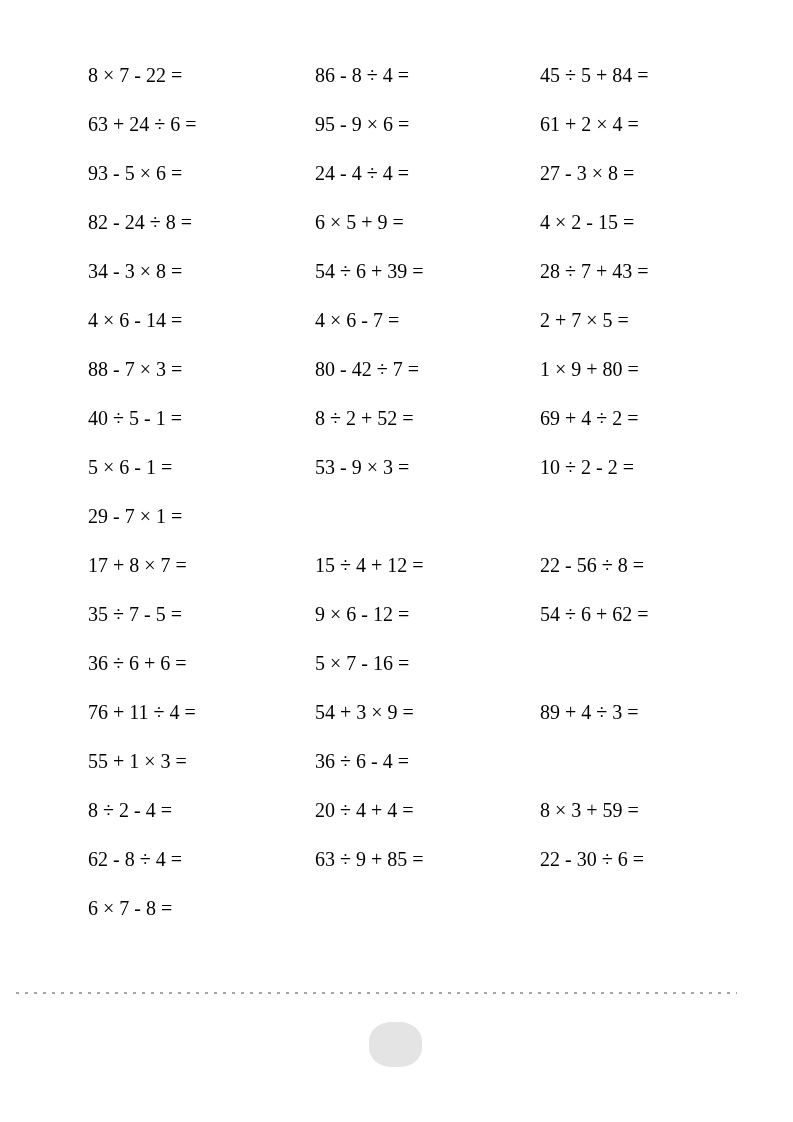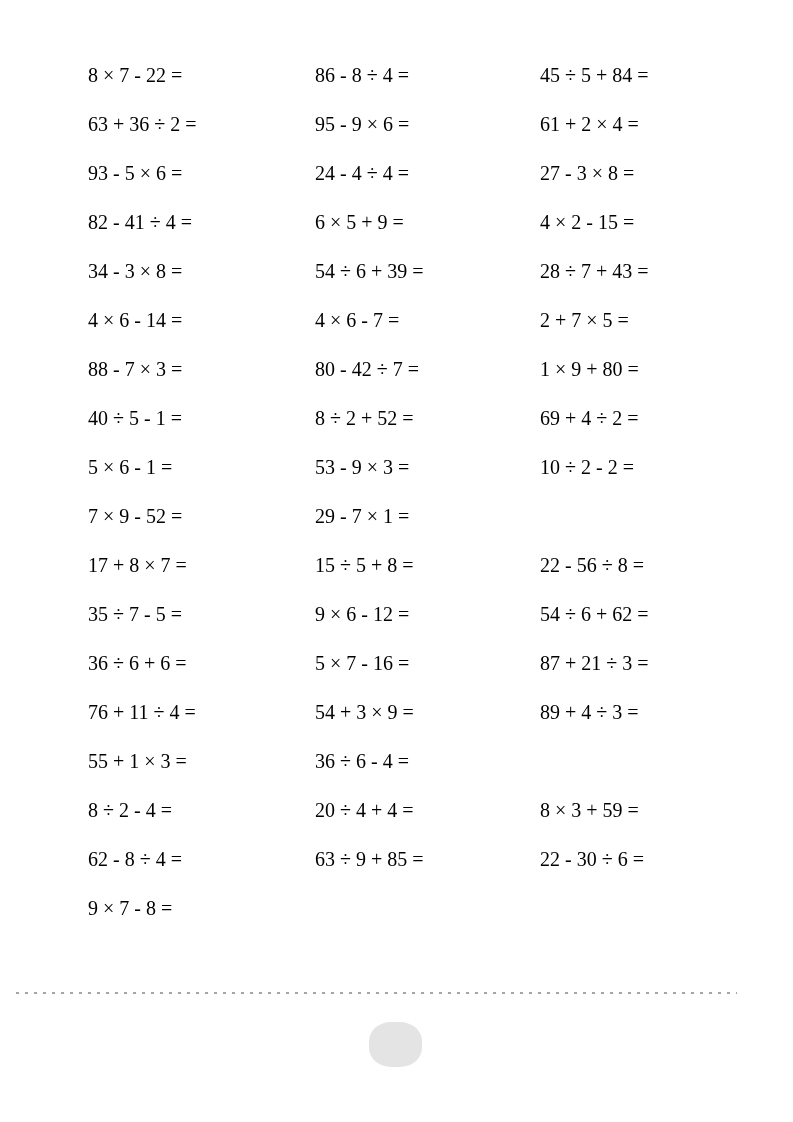--- a/index.html
+++ b/index.html
@@ -57,31 +57,31 @@
 </head>
 <body>
 
 <div class="worksheet-grid">
     <div class="row">
       <div class="cell">8 × 7 - 22 =</div>
       <div class="cell">86 - 8 ÷ 4 =</div>
       <div class="cell">45 ÷ 5 + 84 =</div>
     </div>
     <div class="row">
-      <div class="cell">63 + 36 ÷ 2 =</div>
+      <div class="cell">63 + 24 ÷ 6 =</div>
       <div class="cell">95 - 9 × 6 =</div>
       <div class="cell">61 + 2 × 4 =</div>
     </div>
     <div class="row">
       <div class="cell">93 - 5 × 6 =</div>
       <div class="cell">24 - 4 ÷ 4 =</div>
       <div class="cell">27 - 3 × 8 =</div>
     </div>
     <div class="row">
-      <div class="cell">82 - 41 ÷ 4 =</div>
+      <div class="cell">82 - 24 ÷ 8 =</div>
       <div class="cell">6 × 5 + 9 =</div>
       <div class="cell">4 × 2 - 15 =</div>
     </div>
     <div class="row">
       <div class="cell">34 - 3 × 8 =</div>
       <div class="cell">54 ÷ 6 + 39 =</div>
       <div class="cell">28 ÷ 7 + 43 =</div>
     </div>
     <div class="row">
       <div class="cell">4 × 6 - 14 =</div>
@@ -97,37 +97,35 @@
       <div class="cell">40 ÷ 5 - 1 =</div>
       <div class="cell">8 ÷ 2 + 52 =</div>
       <div class="cell">69 + 4 ÷ 2 =</div>
     </div>
     <div class="row">
       <div class="cell">5 × 6 - 1 =</div>
       <div class="cell">53 - 9 × 3 =</div>
       <div class="cell">10 ÷ 2 - 2 =</div>
     </div>
     <div class="row">
-      <div class="cell">7 × 9 - 52 =</div>
       <div class="cell">29 - 7 × 1 =</div>
     </div>
     <div class="row">
       <div class="cell">17 + 8 × 7 =</div>
-      <div class="cell">15 ÷ 5 + 8 =</div>
+      <div class="cell">15 ÷ 4 + 12 =</div>
       <div class="cell">22 - 56 ÷ 8 =</div>
     </div>
     <div class="row">
       <div class="cell">35 ÷ 7 - 5 =</div>
       <div class="cell">9 × 6 - 12 =</div>
       <div class="cell">54 ÷ 6 + 62 =</div>
     </div>
     <div class="row">
       <div class="cell">36 ÷ 6 + 6 =</div>
       <div class="cell">5 × 7 - 16 =</div>
-      <div class="cell">87 + 21 ÷ 3 =</div>
     </div>
     <div class="row">
       <div class="cell">76 + 11 ÷ 4 =</div>
       <div class="cell">54 + 3 × 9 =</div>
       <div class="cell">89 + 4 ÷ 3 =</div>
     </div>
     <div class="row">
       <div class="cell">55 + 1 × 3 =</div>
       <div class="cell">36 ÷ 6 - 4 =</div>
     </div>
@@ -135,19 +133,19 @@
       <div class="cell">8 ÷ 2 - 4 =</div>
       <div class="cell">20 ÷ 4 + 4 =</div>
       <div class="cell">8 × 3 + 59 =</div>
     </div>
     <div class="row">
       <div class="cell">62 - 8 ÷ 4 =</div>
       <div class="cell">63 ÷ 9 + 85 =</div>
       <div class="cell">22 - 30 ÷ 6 =</div>
     </div>
     <div class="row">
-      <div class="cell">9 × 7 - 8 =</div>
+      <div class="cell">6 × 7 - 8 =</div>
     </div>
   </div>
 
 <div class="divider-dotted"></div>
 
 <button class="floating-pill"></button>
 
 </body></html>

